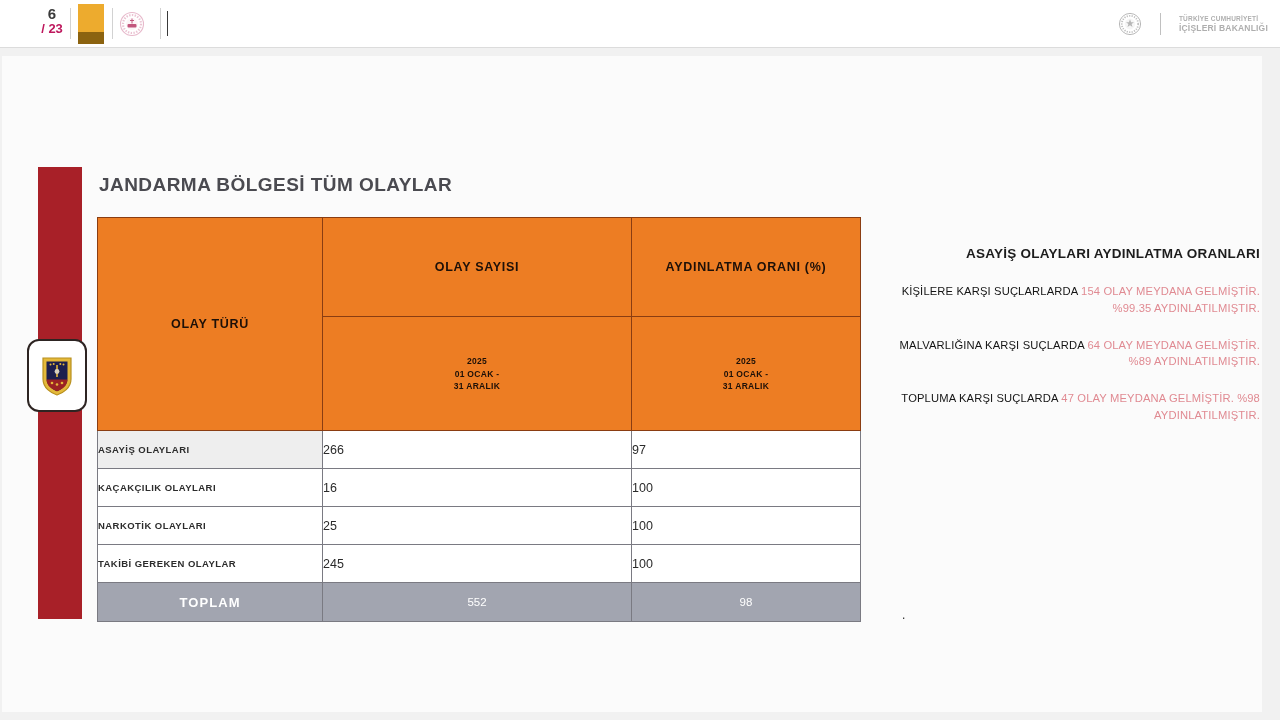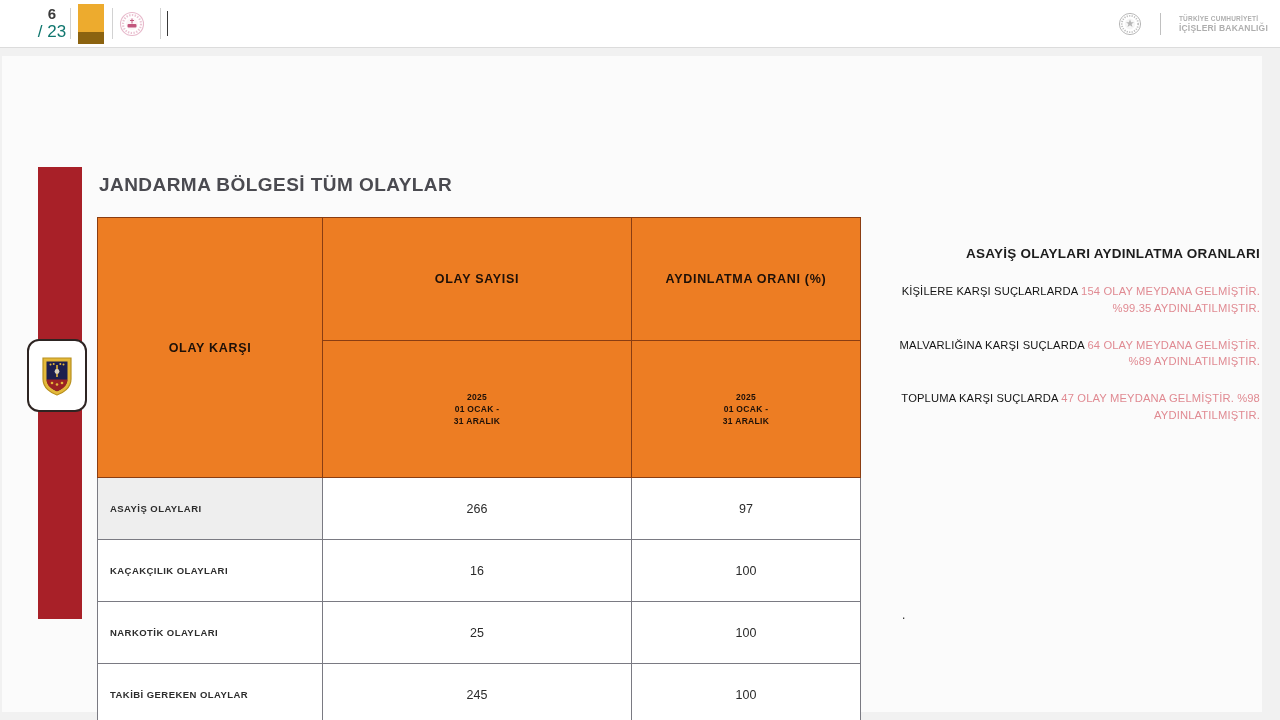--- a/index.html
+++ b/index.html
@@ -14,21 +14,21 @@
   
   .toolbar{
     position:absolute;left:0;top:0;width:1280px;height:47px;
     background:#ffffff;border-bottom:1px solid #dcdcdc;
   }
   .page-counter{
     position:absolute;left:32px;top:5px;width:40px;
     text-align:center;color:#3a3a3a;line-height:1.15;
   }
   .page-counter .cur{font-size:15px;font-weight:bold;display:block;}
-  .page-counter .tot{font-size:17px;display:block;color:#0f766e;}
+  .page-counter .tot{font-size:13px;display:block;color:#be185d;font-weight:bold;}
 
   .thumb-strip{position:absolute;left:78px;top:4px;width:26px;height:40px;}
   .thumb-strip .gold{position:absolute;left:0;top:0;width:26px;height:28px;background:#edab2e;}
   .thumb-strip .dark{position:absolute;left:0;top:28px;width:26px;height:12px;background:#8c6310;}
 
   .sep{position:absolute;top:8px;width:1px;height:31px;background:#d2d2d2;}
 
   .tb-emblem{
     position:absolute;left:118px;top:10px;width:28px;height:28px;border-radius:50%;
     background:#ffffff;display:flex;align-items:center;justify-content:center;
@@ -79,41 +79,41 @@
     font-size:19px;font-weight:bold;color:#4a4a50;letter-spacing:.45px;
   }
 
   
   .tbl{
     position:absolute;left:95px;top:161px;width:763px;
     border-collapse:collapse;table-layout:fixed;
   }
   .tbl td{
     border:1px solid #7a7a82;
-    padding:12px;vertical-align:middle;
+    padding:0;vertical-align:middle;
   }
   .col-a{width:225px;}
   .col-b{width:309px;}
   .col-c{width:229px;}
 
   .hd{
     background:#ed7d23;color:#1d1008;text-align:center;font-weight:bold;
     border-color:#8a3d12 !important;
   }
   .hd-type{font-size:12.5px;letter-spacing:.7px;height:212px;}
   .hd-top{font-size:12.5px;letter-spacing:.7px;height:98px;}
   .hd-sub{font-size:8.5px;line-height:1.45;height:112px;letter-spacing:.3px;}
 
   .r-label{
     background:#ffffff;color:#2c2c2c;font-size:9.5px;font-weight:bold;
     letter-spacing:.45px;padding-left:6px;height:37px;
   }
   .r-label.shade{background:#eeeeee;}
   .r-num{
-    background:#ffffff;color:#2b2b2b;font-size:12.5px;text-align:center;height:37px;
+    background:#ffffff;color:#2b2b2b;font-size:12.5px;text-align:left;height:37px;
   }
   .t-label{
     background:#a2a5b0;color:#ffffff;font-size:13px;font-weight:bold;
     text-align:center;letter-spacing:1.1px;height:38px;
   }
   .t-num{
     background:#a2a5b0;color:#ffffff;font-size:11.5px;text-align:center;height:38px;
   }
 
   
@@ -205,21 +205,21 @@
       <div class="slide-title">JANDARMA BÖLGESİ TÜM OLAYLAR</div>
 
       <table class="tbl">
         <colgroup>
           <col class="col-a">
             <col class="col-b">
             <col class="col-c">
         </colgroup>
         <tbody>
           <tr>
-            <td class="hd hd-type" rowspan="2">OLAY KARŞI</td>
+            <td class="hd hd-type" rowspan="2">OLAY TÜRÜ</td>
             <td class="hd hd-top">OLAY SAYISI</td>
             <td class="hd hd-top">AYDINLATMA  ORANI (%)</td>
           </tr>
           <tr>
             <td class="hd hd-sub" style="white-space:pre-line;">2025
 01 OCAK -
 31 ARALIK</td>
             <td class="hd hd-sub" style="white-space:pre-line;">2025
 01 OCAK -
 31 ARALIK</td>

